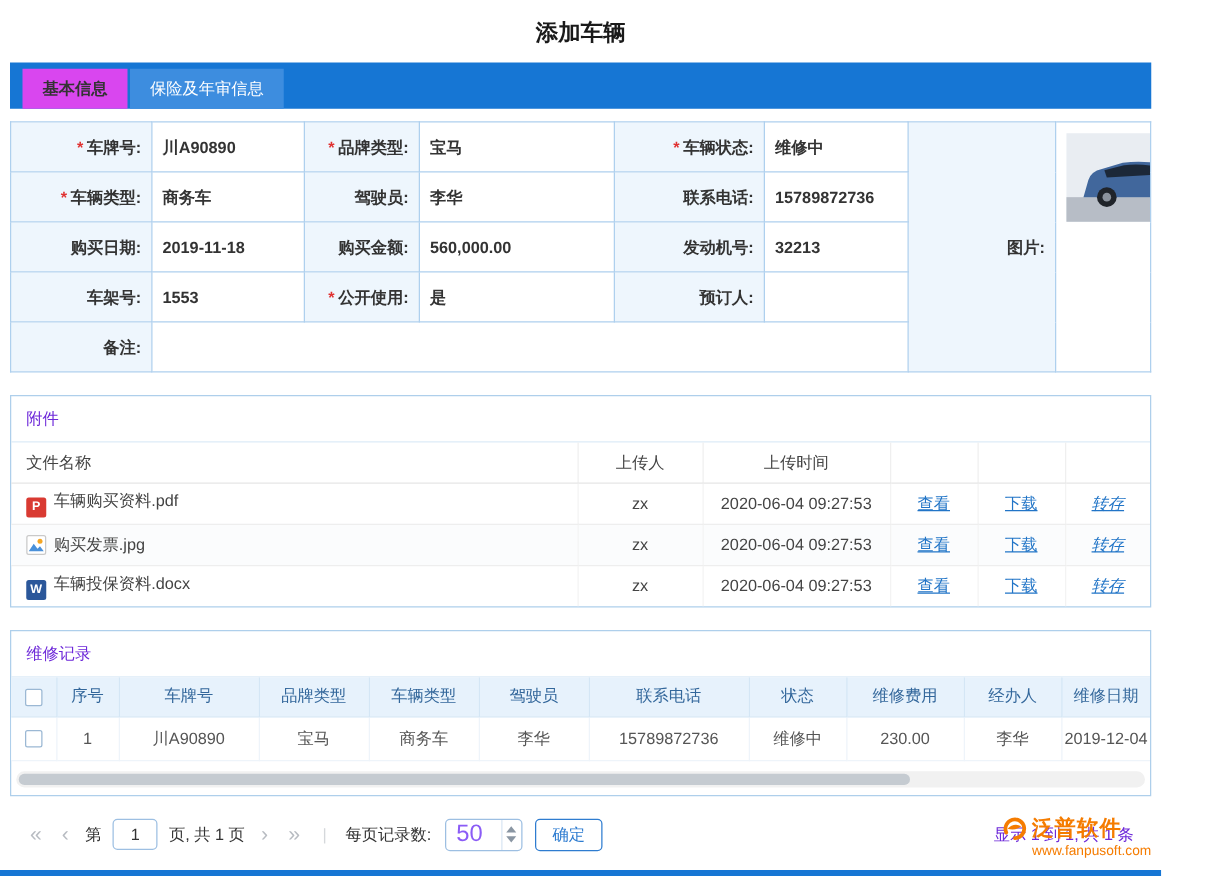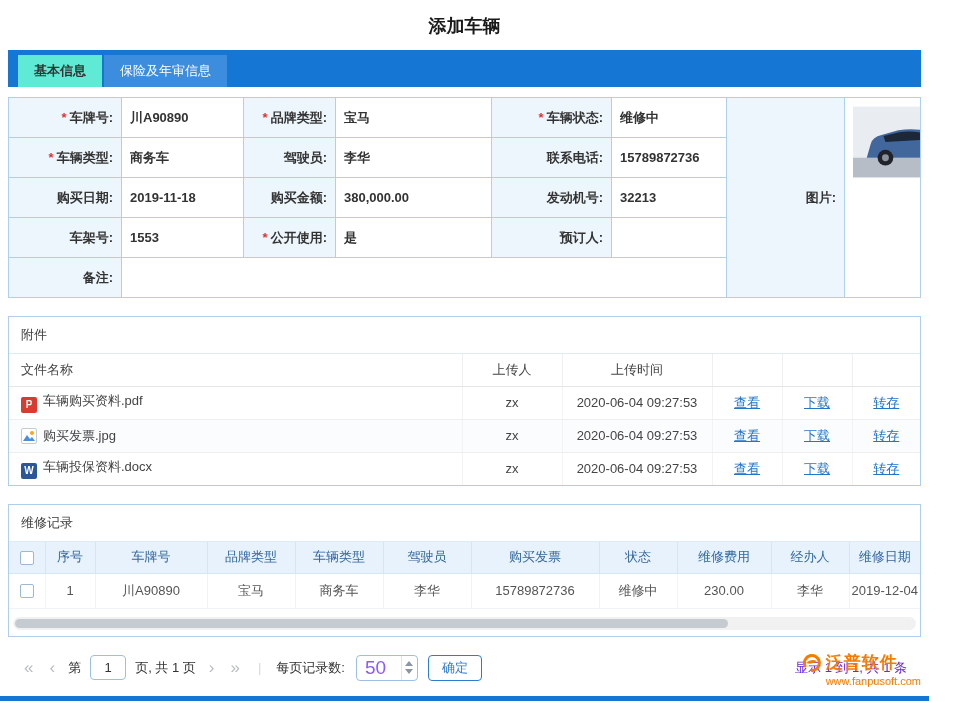--- a/index.html
+++ b/index.html
@@ -5,45 +5,45 @@
   * { margin:0; padding:0; box-sizing:border-box; }
   body { background:#fff; font-family:"Liberation Sans","DejaVu Sans",sans-serif; }
   .page { width:929px; height:701px; position:relative; background:#fff; overflow:hidden; }
 
   
   .page-title { text-align:center; font-size:18px; font-weight:bold; color:#1a1a1a; padding:14px 0 12px; }
 
   
   .tabbar { margin:0 8px; height:37px; background:#1676d4; display:flex; align-items:flex-end; padding:0 0 0 10px; }
   .tab { height:32px; line-height:32px; padding:0 16px; font-size:13px; cursor:pointer; }
-  .tab.active { background:#5eead4; color:#333; font-weight:bold; }
+  .tab.active { background:#d946ef; color:#333; font-weight:bold; }
   .tab.inactive { background:#3d8ddf; color:#fff; margin-left:2px; }
 
   
   .form-wrap { margin:10px 8px 0; }
   .form-table { width:100%; border-collapse:collapse; table-layout:fixed; }
   .form-table td { border:1px solid #aed0ee; height:40px; font-size:13px; color:#333; padding:0 8px; overflow:hidden;font-weight:bold; }
   .form-table td.lbl { background:#eef6fd; text-align:right; white-space:nowrap; }
   .form-table td.val { background:#fff; text-align:left; }
   .req { color:#e03131; margin-right:3px; font-size:13px; }
   .img-cell { vertical-align:top; text-align:center; padding-top:8px !important; }
   .vehicle-photo { width:118px; height:72px; display:inline-block; }
 
   
   .section { margin:18px 8px 0; border:1px solid #aecfeb; background:#fff; }
-  .section-title { font-size:13px; color:#404040; padding:9px 12px; border-bottom:1px solid #ddebf7; }
+  .section-title { font-size:13px; color:#6d28d9; padding:9px 12px; border-bottom:1px solid #ddebf7; }
 
   
   .att-table { width:100%; border-collapse:collapse; table-layout:fixed; }
   .att-table th { font-size:13px; color:#444; font-weight:normal; height:32px; border-bottom:1px solid #e6e6e6; border-right:1px solid #efefef; }
   .att-table th.name { text-align:left; padding-left:12px; }
   .att-table td { font-size:13px; color:#444; height:33px; border-bottom:1px solid #eeeeee; border-right:1px solid #f3f3f3; text-align:center; }
   .att-table td.name { text-align:left; padding-left:12px; }
   .att-table tr:last-child td { border-bottom:none; }
-  .att-table th:last-child, .att-table td:last-child { border-right:none; }
+  .att-table th:last-child, .att-table td:last-child { border-right:none;font-style:italic; }
   .att-table tbody tr:nth-child(even) td { background:#fbfcfd; }
   .fic { display:inline-block; width:16px; height:16px; border-radius:2px; color:#fff; font-size:10px; font-weight:bold; line-height:16px; text-align:center; vertical-align:-3px; margin-right:6px; }
   .fic.pdf { background:#d93a32; }
   .fic.word { background:#2b579a; }
   .fic.img { background:#fff; border:1px solid #c9c9c9; line-height:14px; }
   .lnk { color:#2275c7; text-decoration:underline; font-size:13px; cursor:pointer; }
 
   
   .mt-table { width:100%; border-collapse:collapse; table-layout:fixed; }
   .mt-table th { background:#e7f2fc; color:#33679b; font-size:13px; font-weight:normal; height:31px; border:1px solid #d4e6f5; border-top:none; }
@@ -128,21 +128,21 @@
         <td class="val">商务车</td>
         <td class="lbl"><span>驾驶员:</span></td>
         <td class="val">李华</td>
         <td class="lbl"><span>联系电话:</span></td>
         <td class="val">15789872736</td>
       </tr>
       <tr>
         <td class="lbl"><span>购买日期:</span></td>
         <td class="val">2019-11-18</td>
         <td class="lbl"><span>购买金额:</span></td>
-        <td class="val">380,000.00</td>
+        <td class="val">560,000.00</td>
         <td class="lbl"><span>发动机号:</span></td>
         <td class="val">32213</td>
       </tr>
       <tr>
         <td class="lbl"><span>车架号:</span></td>
         <td class="val">1553</td>
         <td class="lbl"><span class="req">*</span><span>公开使用:</span></td>
         <td class="val">是</td>
         <td class="lbl"><span>预订人:</span></td>
         <td class="val"></td>
@@ -225,21 +225,21 @@
           <col>
       </colgroup>
       <thead>
         <tr>
           <th><span class="cb"></span></th>
           <th>序号</th>
           <th>车牌号</th>
           <th>品牌类型</th>
           <th>车辆类型</th>
           <th>驾驶员</th>
-          <th>购买发票</th>
+          <th>联系电话</th>
           <th>状态</th>
           <th>维修费用</th>
           <th>经办人</th>
           <th>维修日期</th>
         </tr>
       </thead>
       <tbody>
         <tr>
           <td><span class="cb"></span></td>
           <td>1</td>

